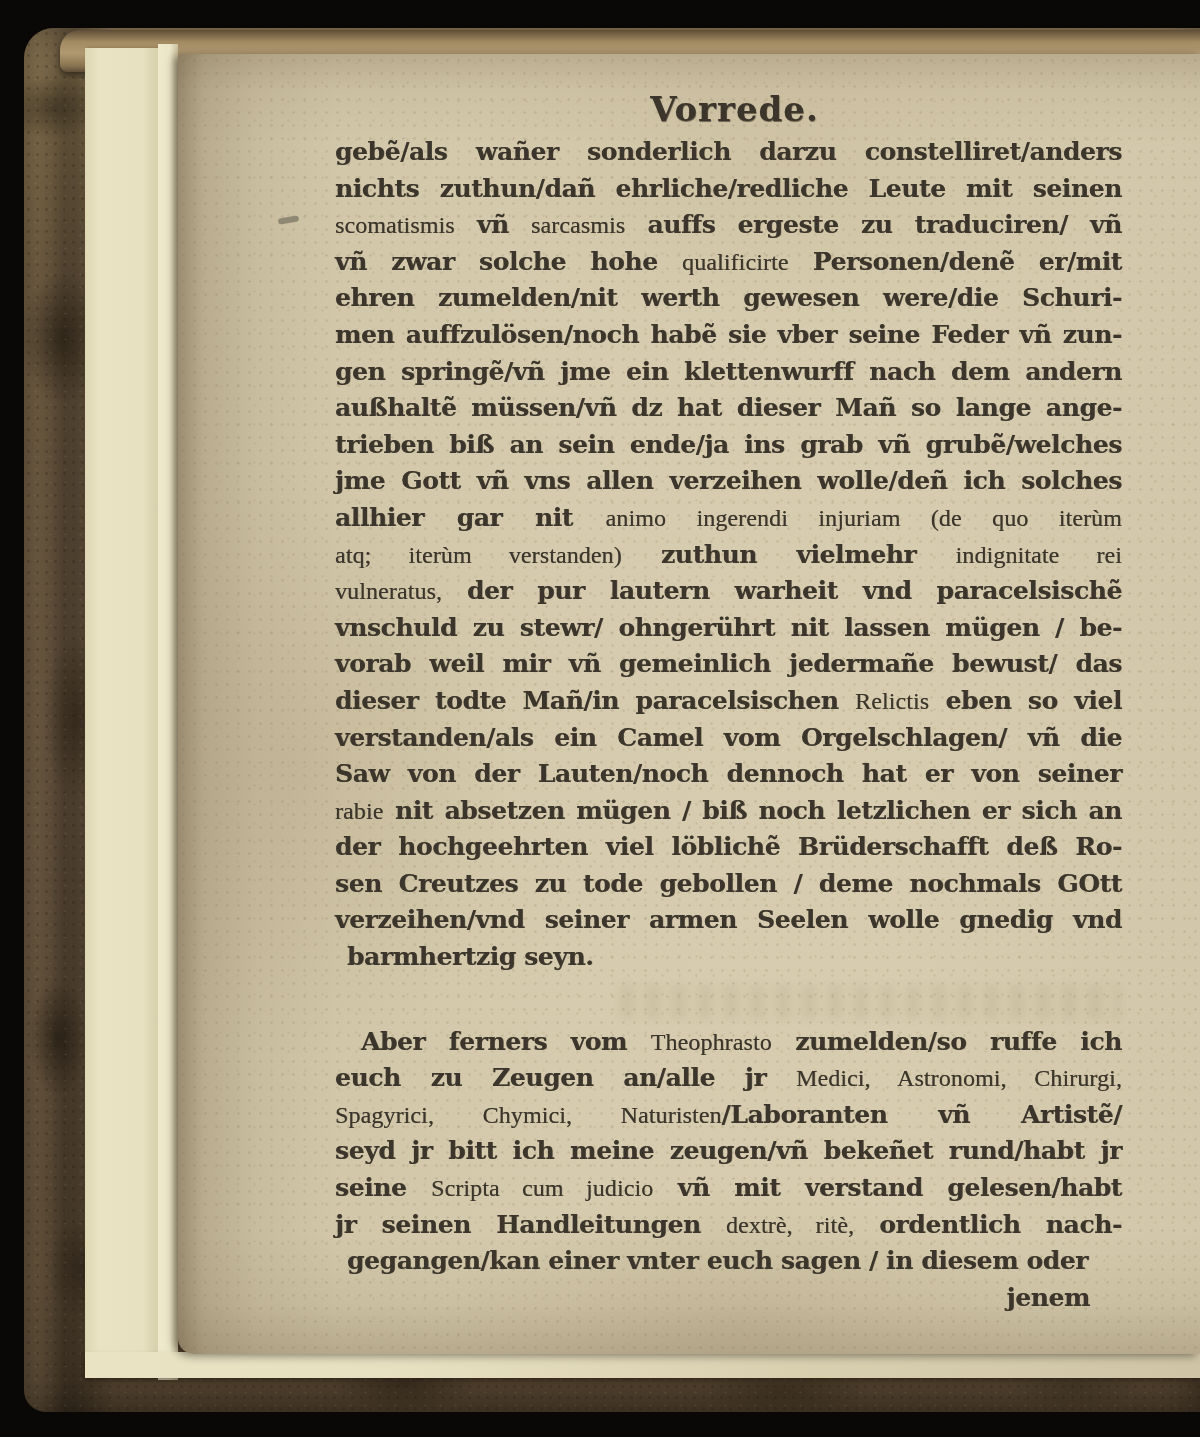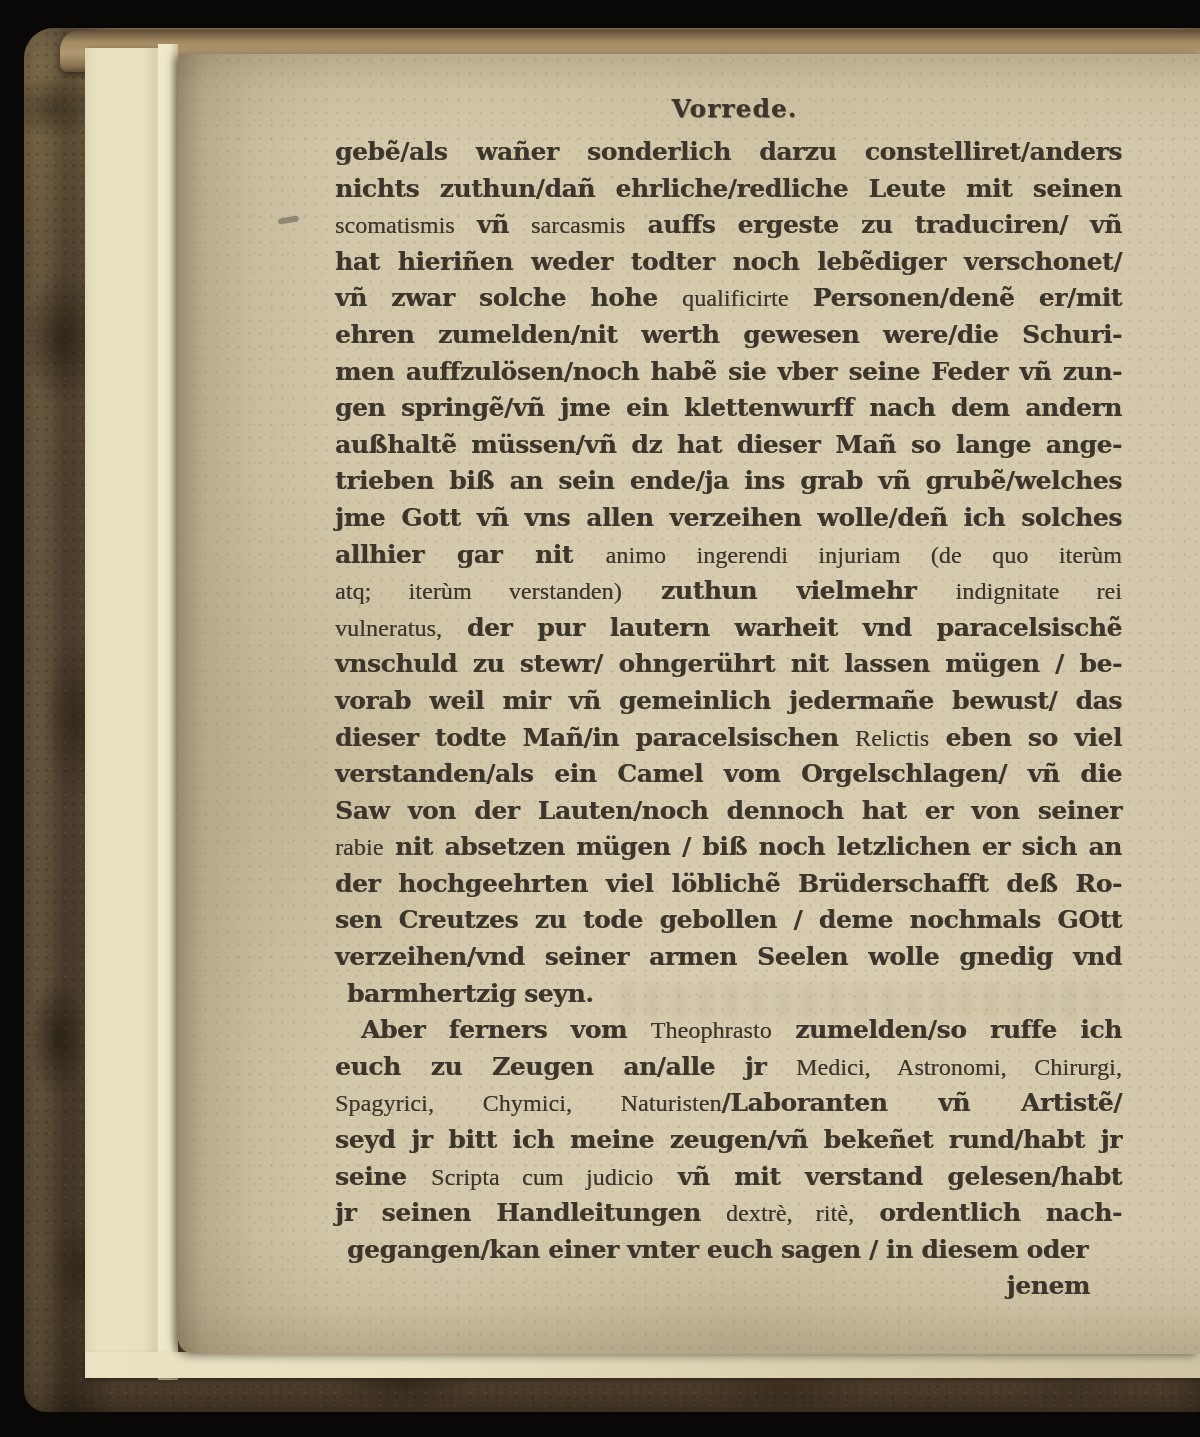--- a/index.html
+++ b/index.html
@@ -120,37 +120,37 @@
 
   
   .text-block {
     position: absolute;
     left: 157px; top: 32px;
     width: 787px;
     color: #3b352b;
   }
   .page-header {
     text-align: center;
-    font-size: 25px;
+    font-size: 34px;
     font-weight: bold;
     letter-spacing: 1px;
     line-height: 46px;
     height: 48px;
     padding-left: 12px;
     text-shadow: 0.5px 0.5px 0.7px rgba(48,40,28,0.6);
   }
   .lines .line {
     height: 36.6px;
     line-height: 36.6px;
     font-size: 25px;
     text-align: justify;
     text-align-last: justify;
     text-shadow: 0.4px 0.4px 0.6px rgba(48,40,28,0.55);
   }
-  .lines .line.indent { padding-left: 26px; }
+  .lines .line.indent { padding-left: 26px; margin-top: 48px; }
   .lines .line.last {
     text-align: left;
     text-align-last: left;
     margin-left: 12px;
   }
   .fraktur {
     font-family: "DejaVu Serif", "Liberation Serif", serif;
     font-weight: bold;
     letter-spacing: -0.4px;
   }
@@ -182,21 +182,20 @@
   <div class="flyleaf-bottom"></div>
 
   <div class="page">
     <div class="text-block">
       <div class="page-header">Vorrede.</div>
       <div class="lines" id="lines">
           <div class="para">
             <div class="line"><span class="fraktur">gebẽ/als wañer sonderlich darzu constelliret/anders</span></div>
             <div class="line"><span class="fraktur">nichts zuthun/dañ ehrliche/redliche Leute mit seinen</span></div>
             <div class="line"><span class="roman">scomatismis</span><span class="fraktur"> vñ </span><span class="roman">sarcasmis</span><span class="fraktur"> auffs ergeste zu traduciren/ vñ</span></div>
-            <div class="line"><span class="fraktur">hat hieriñen weder todter noch lebẽdiger verschonet/</span></div>
             <div class="line"><span class="fraktur">vñ zwar solche hohe </span><span class="roman">qualificirte</span><span class="fraktur"> Personen/denẽ er/mit</span></div>
             <div class="line"><span class="fraktur">ehren zumelden/nit werth gewesen were/die Schuri-</span></div>
             <div class="line"><span class="fraktur">men auffzulösen/noch habẽ sie vber seine Feder vñ zun-</span></div>
             <div class="line"><span class="fraktur">gen springẽ/vñ jme ein klettenwurff nach dem andern</span></div>
             <div class="line"><span class="fraktur">außhaltẽ müssen/vñ dz hat dieser Mañ so lange ange-</span></div>
             <div class="line"><span class="fraktur">trieben biß an sein ende/ja ins grab vñ grubẽ/welches</span></div>
             <div class="line"><span class="fraktur">jme Gott vñ vns allen verzeihen wolle/deñ ich solches</span></div>
             <div class="line"><span class="fraktur">allhier gar nit </span><span class="roman">animo ingerendi injuriam (de quo iterùm</span></div>
             <div class="line"><span class="roman">atq; iterùm verstanden)</span><span class="fraktur"> zuthun vielmehr </span><span class="roman">indignitate rei</span></div>
             <div class="line"><span class="roman">vulneratus,</span><span class="fraktur"> der pur lautern warheit vnd paracelsischẽ</span></div>

